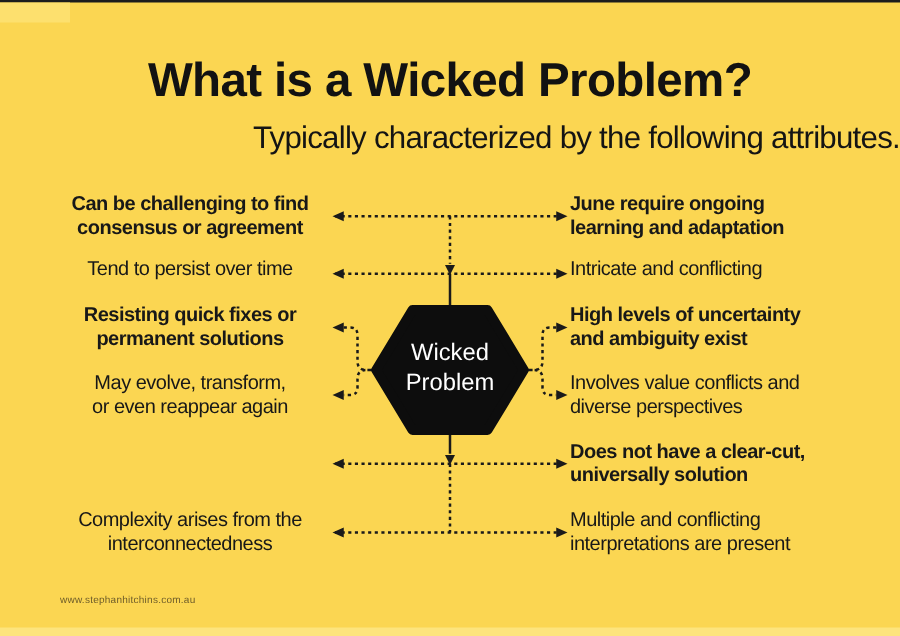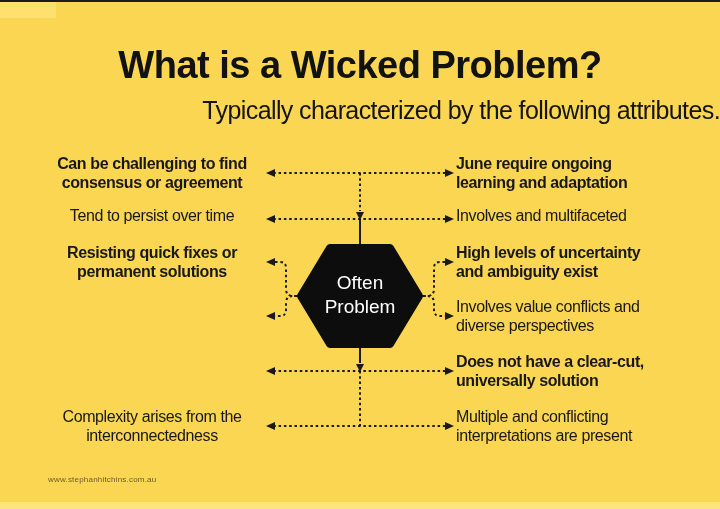--- a/index.html
+++ b/index.html
@@ -90,34 +90,36 @@
       <polygon points="454,371 445,367 445,375"></polygon>
       <polygon points="266,426 275,422 275,430"></polygon>
       <polygon points="454,426 445,422 445,430"></polygon>
       <polygon points="360,220 356,212 364,212"></polygon>
       <polygon points="360,372 356,364 364,364"></polygon>
     </g>
 
     <polygon points="301,296 330,248 390,248 419,296 390,344 330,344" fill="#0d0d0d" stroke="#0d0d0d" stroke-width="8" stroke-linejoin="round"></polygon>
   </svg>
 
-  <div class="hex-label">Often
+  <div class="hex-label">Wicked
 Problem</div>
 
   <div class="attr left bold row1">Can be challenging to find
 consensus or agreement</div>
   <div class="attr left row2">Tend to persist over time</div>
   <div class="attr left bold row3">Resisting quick fixes or
 permanent solutions</div>
+  <div class="attr left row4">May evolve, transform,
+or even reappear again</div>
   <div class="attr left row6">Complexity arises from the
 interconnectedness</div>
 
   <div class="attr right bold row1">June require ongoing
 learning and adaptation</div>
-  <div class="attr right row2">Involves and multifaceted</div>
+  <div class="attr right row2">Intricate and conflicting</div>
   <div class="attr right bold row3">High levels of uncertainty
 and ambiguity exist</div>
   <div class="attr right row4">Involves value conflicts and
 diverse perspectives</div>
   <div class="attr right bold row5">Does not have a clear-cut,
 universally solution</div>
   <div class="attr right row6">Multiple and conflicting
 interpretations are present</div>
 
   <div class="watermark">www.stephanhitchins.com.au</div>

